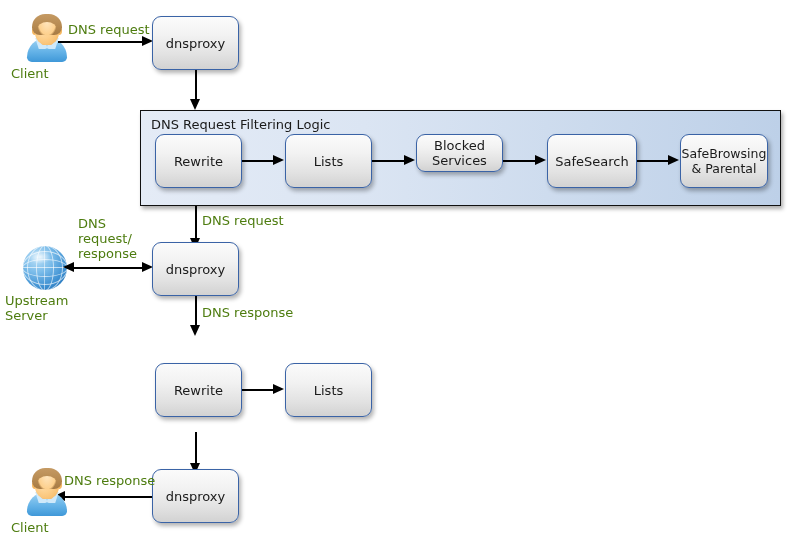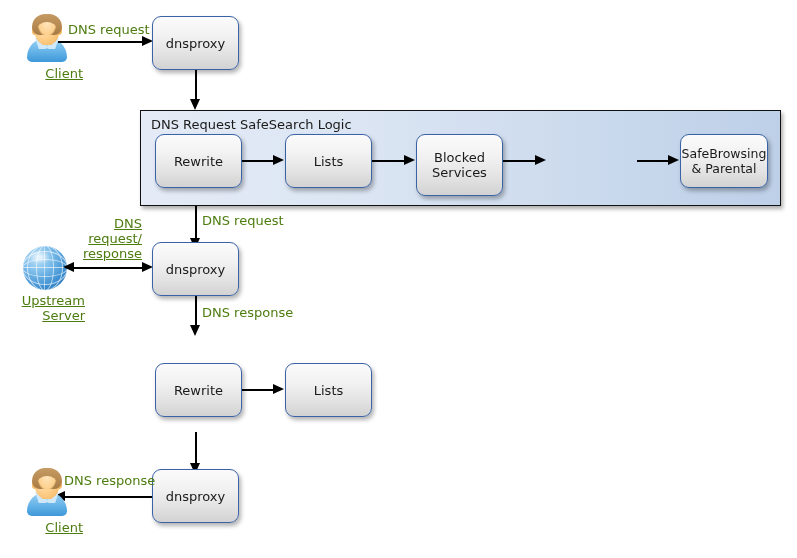--- a/index.html
+++ b/index.html
@@ -13,21 +13,21 @@
 
   
   .lbl{
     position:absolute;
     font-size:13px;
     color:#4d7c0f;
     line-height:15px;
     white-space:pre;
     letter-spacing:0px;
   }
-  .lbl.ctr{text-align:right;text-decoration:underline;}
+  .lbl.ctr{text-align:left;}
 
   
   .node{
     position:absolute;
     border:1.6px solid #3a63a6;
     border-radius:9px;
     background:linear-gradient(to bottom,#fbfbfb 0%,#f2f2f2 35%,#e2e2e2 72%,#d2d2d2 100%);
     box-shadow:2px 3px 4px rgba(0,0,0,.30);
     display:flex;align-items:center;justify-content:center;
     font-size:13px;color:#1a1a1a;text-align:center;line-height:15px;
@@ -137,36 +137,37 @@
   <div class="lbl" style="left:68px;top:22px;">DNS request</div>
   <div class="ln h" style="left:58px;top:41px;width:85px;"></div>
   <div class="arrow r" style="left:142px;top:36px;"></div>
 
   <div class="node" style="left:152px;top:16px;width:87px;height:54px;">dnsproxy</div>
 
   <div class="ln v" style="left:195px;top:70px;height:32px;"></div>
   <div class="arrow d" style="left:190px;top:99px;"></div>
 
   <div class="group" style="left:140px;top:110px;width:641px;height:96px;">
-    <div class="gtitle">DNS Request SafeSearch Logic</div>
+    <div class="gtitle">DNS Request Filtering Logic</div>
   </div>
 
   <div class="node" style="left:155px;top:134px;width:87px;height:54px;">Rewrite</div>
   <div class="ln h" style="left:242px;top:160px;width:32px;"></div>
   <div class="arrow r" style="left:273px;top:155px;"></div>
 
   <div class="node" style="left:285px;top:134px;width:87px;height:54px;">Lists</div>
   <div class="ln h" style="left:372px;top:160px;width:33px;"></div>
   <div class="arrow r" style="left:404px;top:155px;"></div>
 
-  <div class="node" style="left:416px;top:134px;width:87px;height:62px;white-space:pre;">Blocked
+  <div class="node" style="left:416px;top:134px;width:87px;height:38px;white-space:pre;">Blocked
 Services</div>
   <div class="ln h" style="left:503px;top:160px;width:33px;"></div>
   <div class="arrow r" style="left:535px;top:155px;"></div>
 
+  <div class="node" style="left:547px;top:134px;width:90px;height:54px;">SafeSearch</div>
   <div class="ln h" style="left:637px;top:160px;width:32px;"></div>
   <div class="arrow r" style="left:668px;top:155px;"></div>
 
   <div class="node" style="left:680px;top:134px;width:88px;height:54px;white-space:pre;font-size:12.5px;">SafeBrowsing
 &amp; Parental</div>
 
   <div class="ln v" style="left:195px;top:206px;height:36px;"></div>
   <div class="arrow d" style="left:190px;top:238px;"></div>
   <div class="lbl" style="left:202px;top:213px;">DNS request</div>
 

